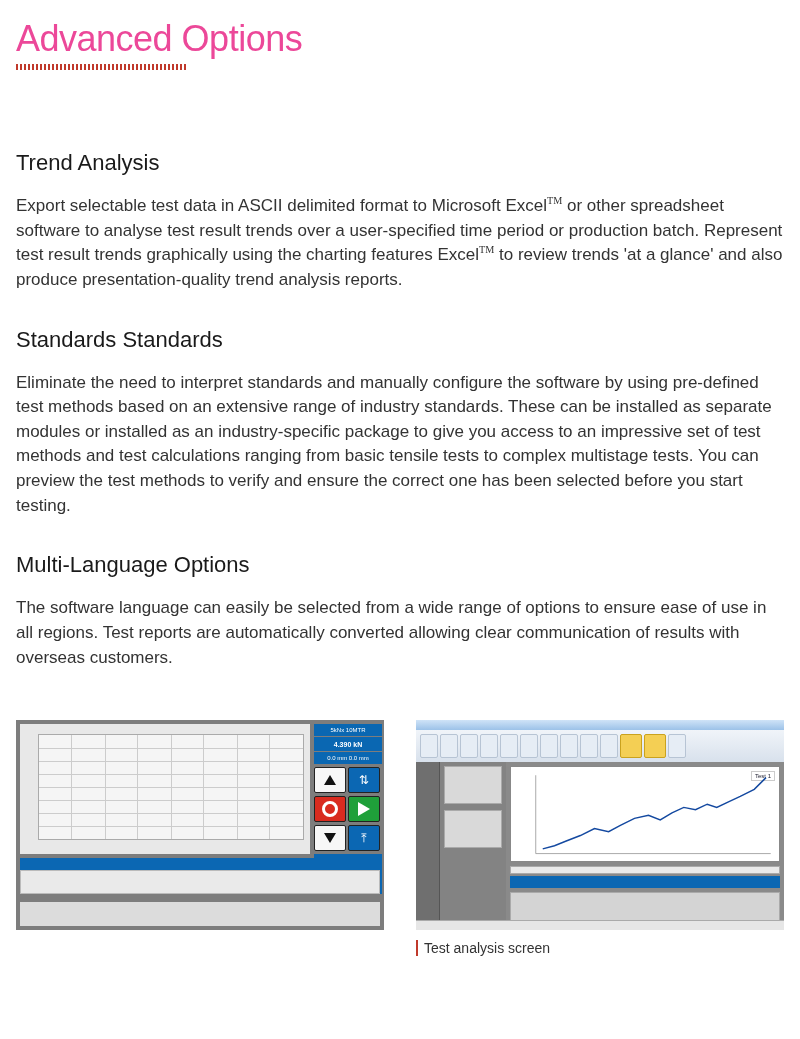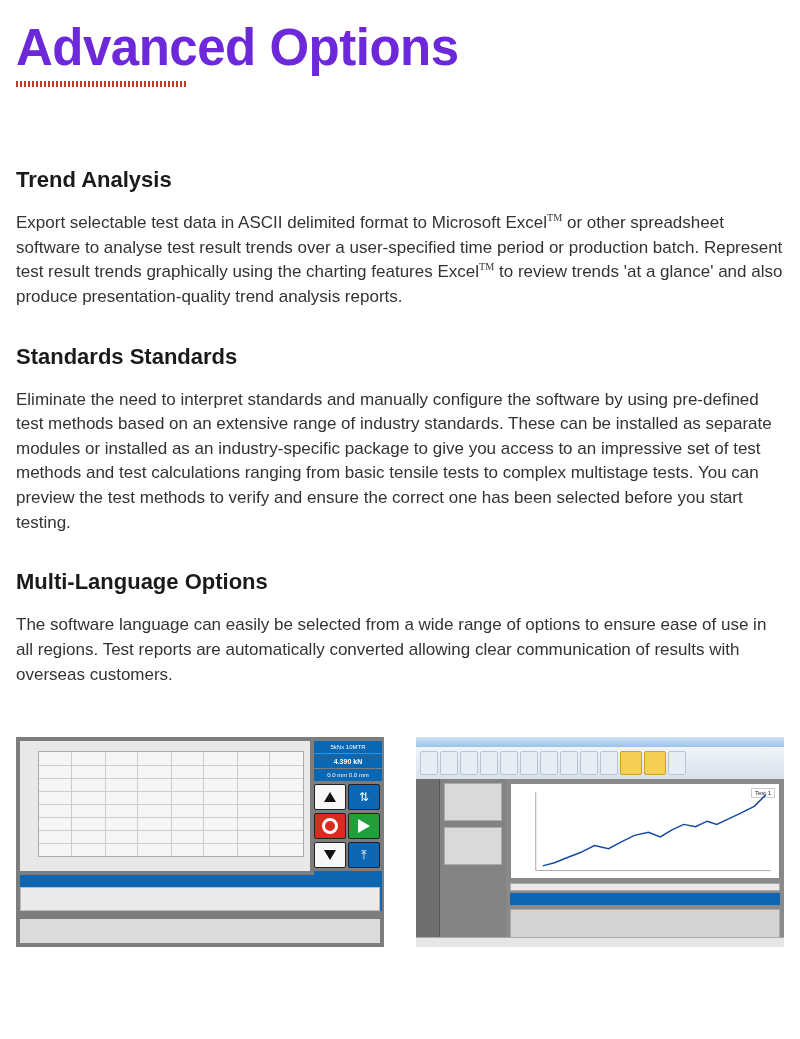--- a/index.html
+++ b/index.html
@@ -4,36 +4,36 @@
 <style>
   * { box-sizing: border-box; margin: 0; padding: 0; }
   body {
     font-family: Arial, Helvetica, sans-serif;
     width: 800px;
     background: #ffffff;
     color: #2a2a2a;
     padding: 0 16px 40px 16px;
   }
   h1.page-title {
-    font-size: 51px;
-    font-weight: 700;
-    color: #6d28d9;
+    font-size: 36px;
+    font-weight: 400;
+    color: #ec4899;
     margin-top: 18px;
     margin-bottom: 4px;
     letter-spacing: -0.5px;
   }
   .title-underline {
     height: 6px;
     width: 170px;
     background: repeating-linear-gradient(90deg,#c0392b 0 2px,#fff 2px 4px);
     margin-bottom: 80px;
   }
   h2.section-heading {
     font-size: 22px;
-    font-weight: 700;
+    font-weight: 400;
     color: #1a1a1a;
     margin-bottom: 18px;
   }
   p.section-body {
     font-size: 17px;
     line-height: 1.45;
     color: #333;
     margin-bottom: 34px;
   }
   .tm { font-size: 0.6em; vertical-align: super; font-family: Liberation Serif, serif; }
@@ -236,15 +236,16 @@
               <polyline id="analysis-polyline" fill="none" stroke="#1449a0" stroke-width="1.4" points="30.8,79.4 42.2,76.4 53.6,71.8 67.3,66.5 81.0,59.7 94.7,62.7 106.1,56.6 119.8,49.8 133.4,46.8 144.8,51.3 156.2,44.5 167.6,39.2 179.0,41.4 190.4,36.1 199.6,39.2 211.0,33.8 222.4,28.5 236.0,21.7 247.4,10.3"></polyline>
             </svg>
           </div>
           <div class="ta-strip"></div>
           <div class="ta-bluebar"></div>
           <div class="ta-bottom"></div>
         </div>
       </div>
       <div class="ta-status"></div>
     </div>
+    <div class="figure-caption">Test analysis screen</div>
   </div>
 
 </div>
 
 </body></html>

